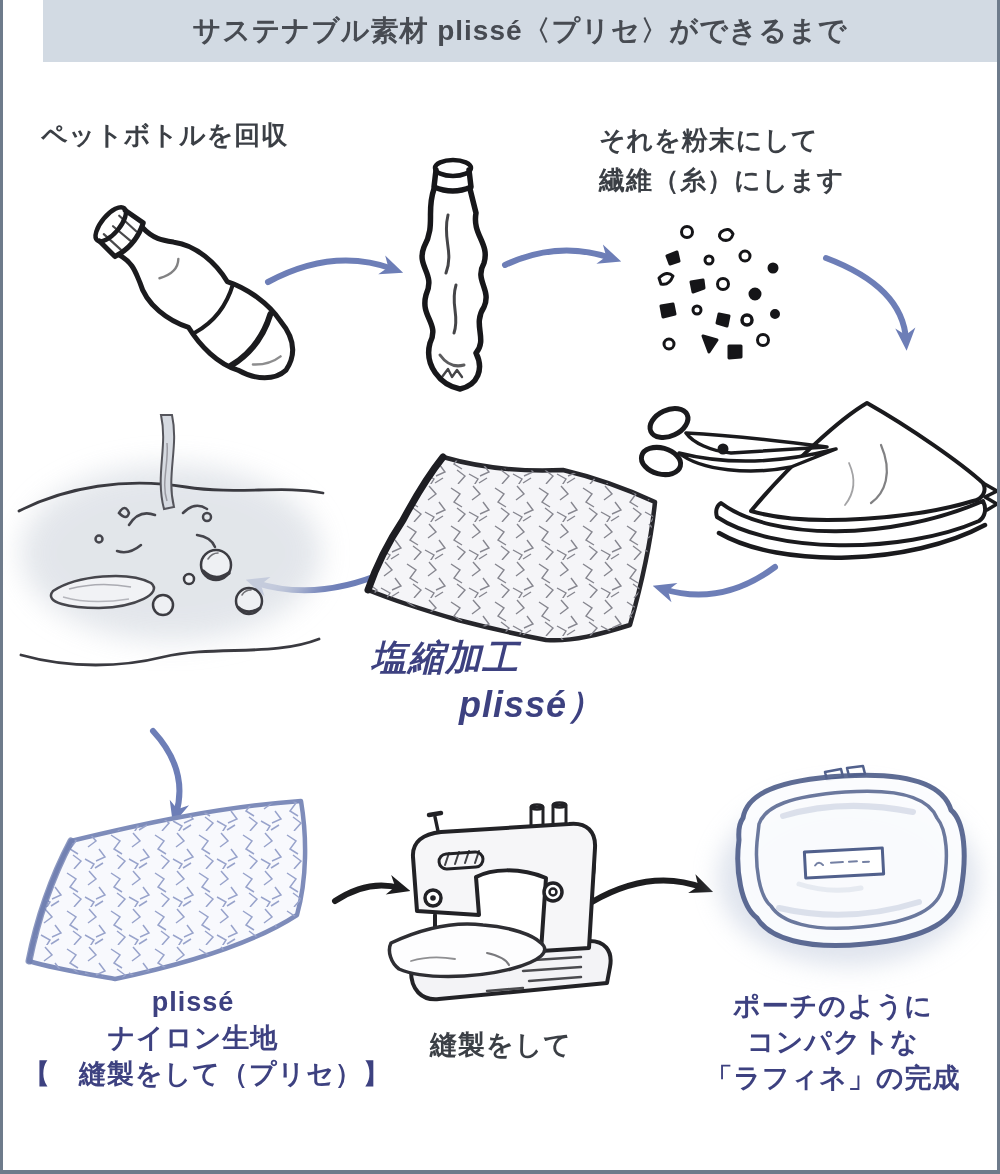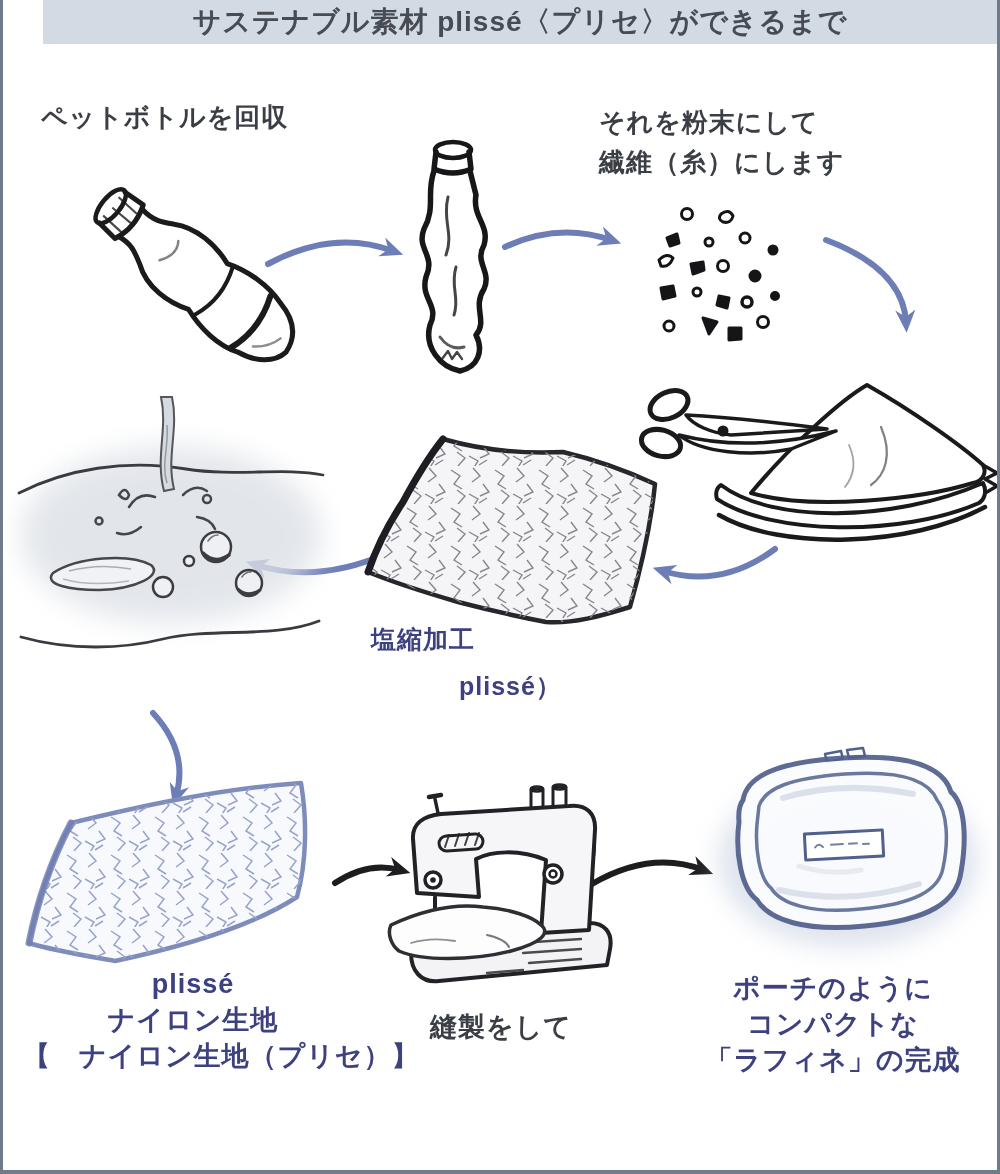--- a/index.html
+++ b/index.html
@@ -4,21 +4,21 @@
 <style>
   html,body { margin:0; padding:0; background:#fff; }
   * { box-sizing:border-box; }
   .canvas {
     position:relative; width:1000px; height:1174px; overflow:hidden;
     background:#fff;
     border-left:3px solid #6e7b8b; border-right:3px solid #6e7b8b; border-bottom:4px solid #6e7b8b;
     font-family:"Liberation Sans","DejaVu Sans",sans-serif;
   }
   .banner {
-    height:44px; background:#d2dae3; display:flex; align-items:center; justify-content:center;margin-left:40px;
+    height:62px; background:#d2dae3; display:flex; align-items:center; justify-content:center;margin-left:40px;
   }
   .banner h1 {
     margin:0; font-size:28px; font-weight:700; color:#474b52; letter-spacing:1px;
   }
   .board { position:relative; width:100%; height:1112px; background:#fff; }
   .arrows { position:absolute; left:0; top:0; pointer-events:none; }
   .ab { stroke:#6d7eb7; stroke-width:6; fill:none; stroke-linecap:round; }
   .ak { stroke:#1d1d1f; stroke-width:6; fill:none; stroke-linecap:round; }
   .lbl { position:absolute; font-weight:700; color:#3b3f45; font-size:26px; letter-spacing:1px; white-space:nowrap; }
   .navy { color:#3d4180; }
@@ -58,30 +58,30 @@
     </svg>
 
     <div class="lbl" style="left:38px; top:56px;">ペットボトルを回収</div>
 
     <div class="lbl" style="left:596px; top:58px; line-height:40px;">
       <span class="ln">それを粉末にして</span>
       <span class="ln">繊維（糸）にします</span>
     </div>
 
 
-    <div class="lbl navy" style="left:368px; top:572px; font-size:25px; line-height:47px;">
+    <div class="lbl navy" style="left:368px; top:572px; font-size:36px; line-height:47px;font-style:italic;">
       <span class="ln">塩縮加工</span>
       <span class="ln" style="padding-left:88px;">plissé）</span>
     </div>
 
 
     <div class="lbl navy center" style="left:20px; top:922px; width:340px; font-size:27px; line-height:36px;">
       <span class="ln">plissé</span>
       <span class="ln">ナイロン生地</span>
-      <span class="ln">【　ナイロン生地（プリセ）】</span>
+      <span class="ln">【　縫製をして（プリセ）】</span>
     </div>
 
     <div class="lbl" style="left:427px; top:965px; font-size:27px;">縫製をして</div>
 
     <div class="lbl navy center" style="left:665px; top:926px; width:330px; font-size:27px; line-height:36px;">
       <span class="ln">ポーチのように</span>
       <span class="ln">コンパクトな</span>
       <span class="ln">「ラフィネ」の完成</span>
     </div>
 

